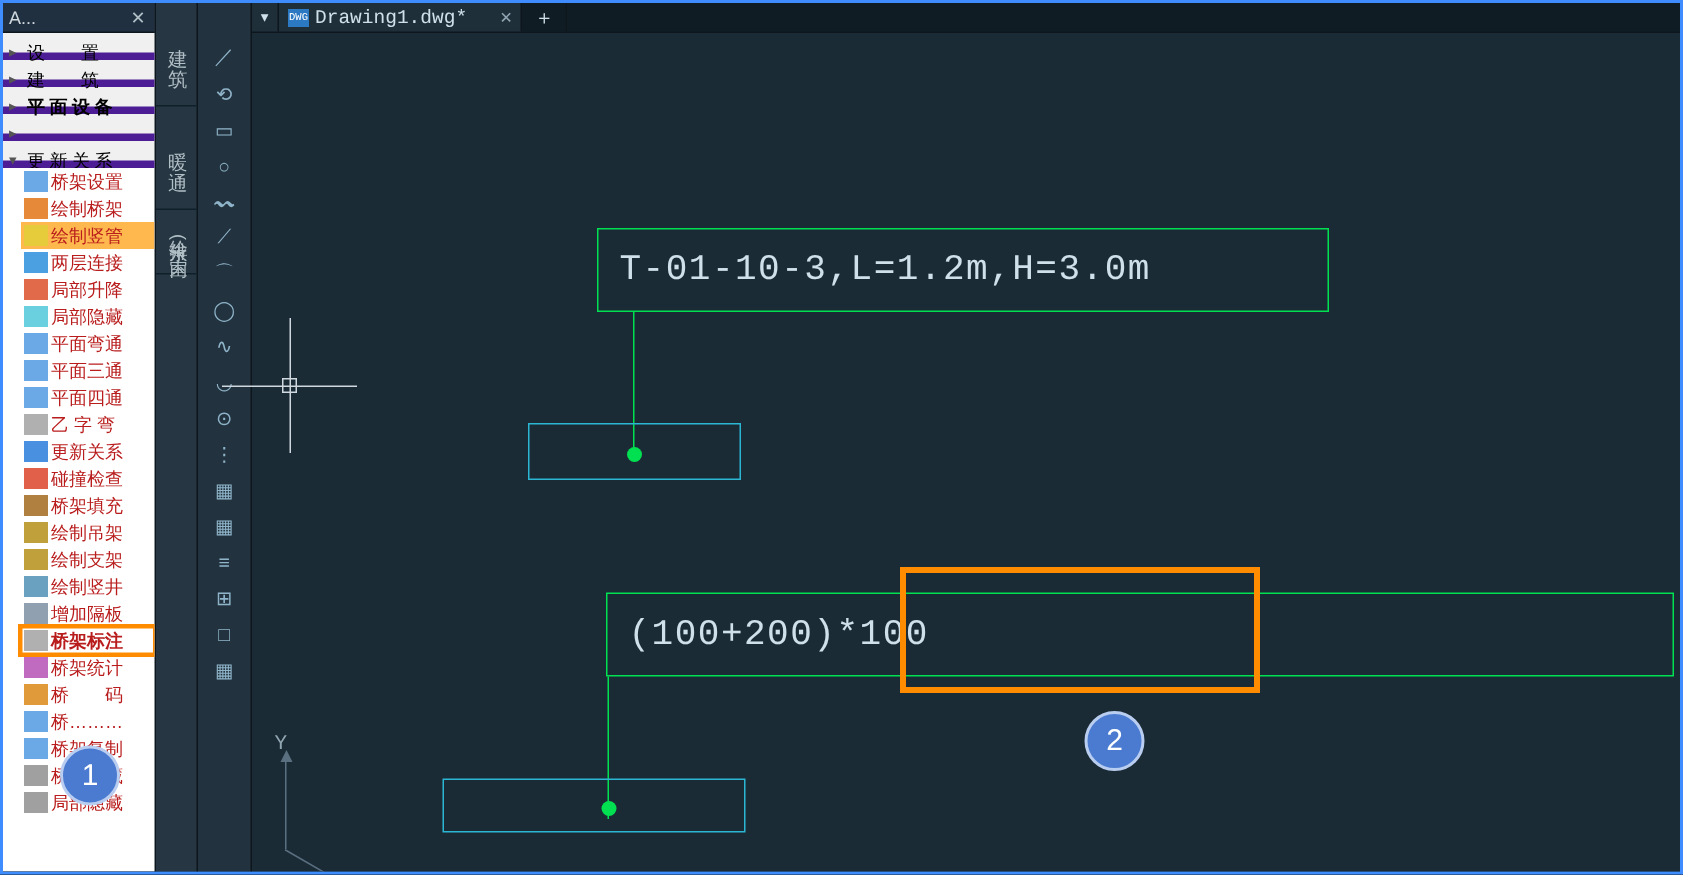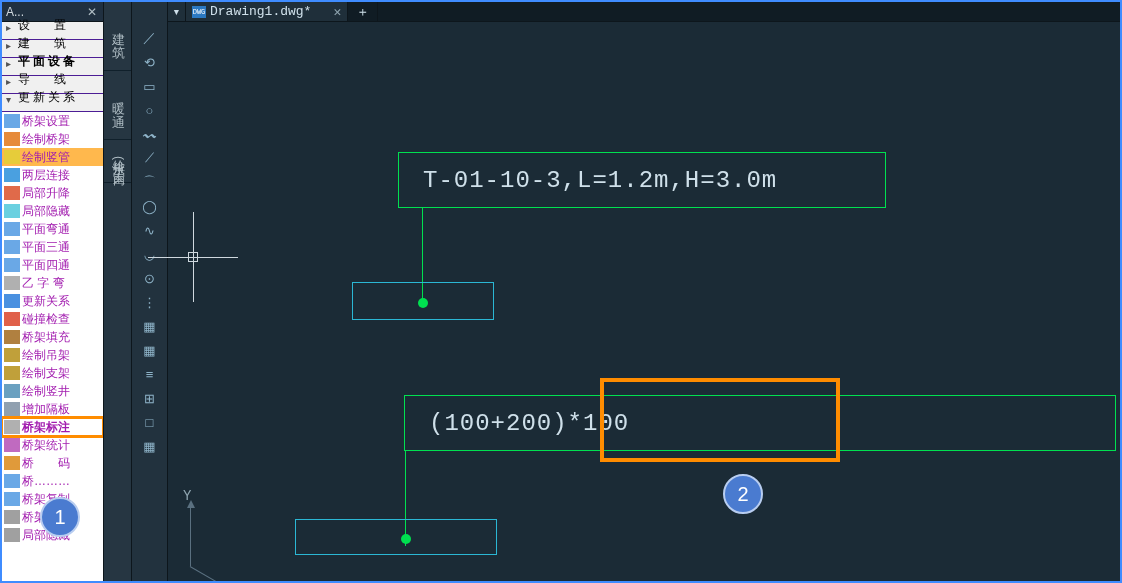--- a/index.html
+++ b/index.html
@@ -36,35 +36,36 @@
     justify-content: space-between;
   }
   .close-x { width:14px; text-align:center; color:#b0bec5;}
   .tree-section {
     background: #f0f0f0;
     color: #000;
     font-size: 12px;
   }
   .tree-item {
     padding: 5px 4px;
-    border-bottom: 1px solid #4c1d95;
-    display: flex;
-    align-items: flex-end;
+    border-bottom: 5px solid #4c1d95;
+    display: flex;
+    align-items: flex-start;
     height: 18px;
     white-space: nowrap;
     letter-spacing: 3px;
   }
   .tree-item .chev { width: 12px; color:#555; letter-spacing:0;}
   .tree-item.expanded .chev::before { content: "▾"; font-size:10px;}
   .tree-item .chev::before { content: "▸"; font-size:10px;}
   .list-section {
     background: #fff;
-    color: #a21caf;
+    color: #b91c1c;
     overflow: hidden;
     flex: 1;
+    padding-left: 12px;
   }
   .list-item {
     height: 18px;
     padding: 0 2px;
     display: flex;
     align-items: center;
     font-size: 12px;
     white-space: nowrap;
   }
   .list-item .ico {
@@ -158,21 +159,21 @@
   }
   .callout-box {
     position: absolute;
     background: none;
     border: 1px solid #00e050;
     color: #cfe0ea;
     font-family: "Courier New", monospace;
     font-size: 24px;
     display: flex;
     align-items: center;
-    padding: 0 24px;
+    padding: 0 14px;
     letter-spacing: 1px;
   }
   .leader-v {
     position: absolute;
     width: 1px;
     background: #00e050;
   }
   .shape-box {
     position: absolute;
     border: 1px solid #2bb7d4;

